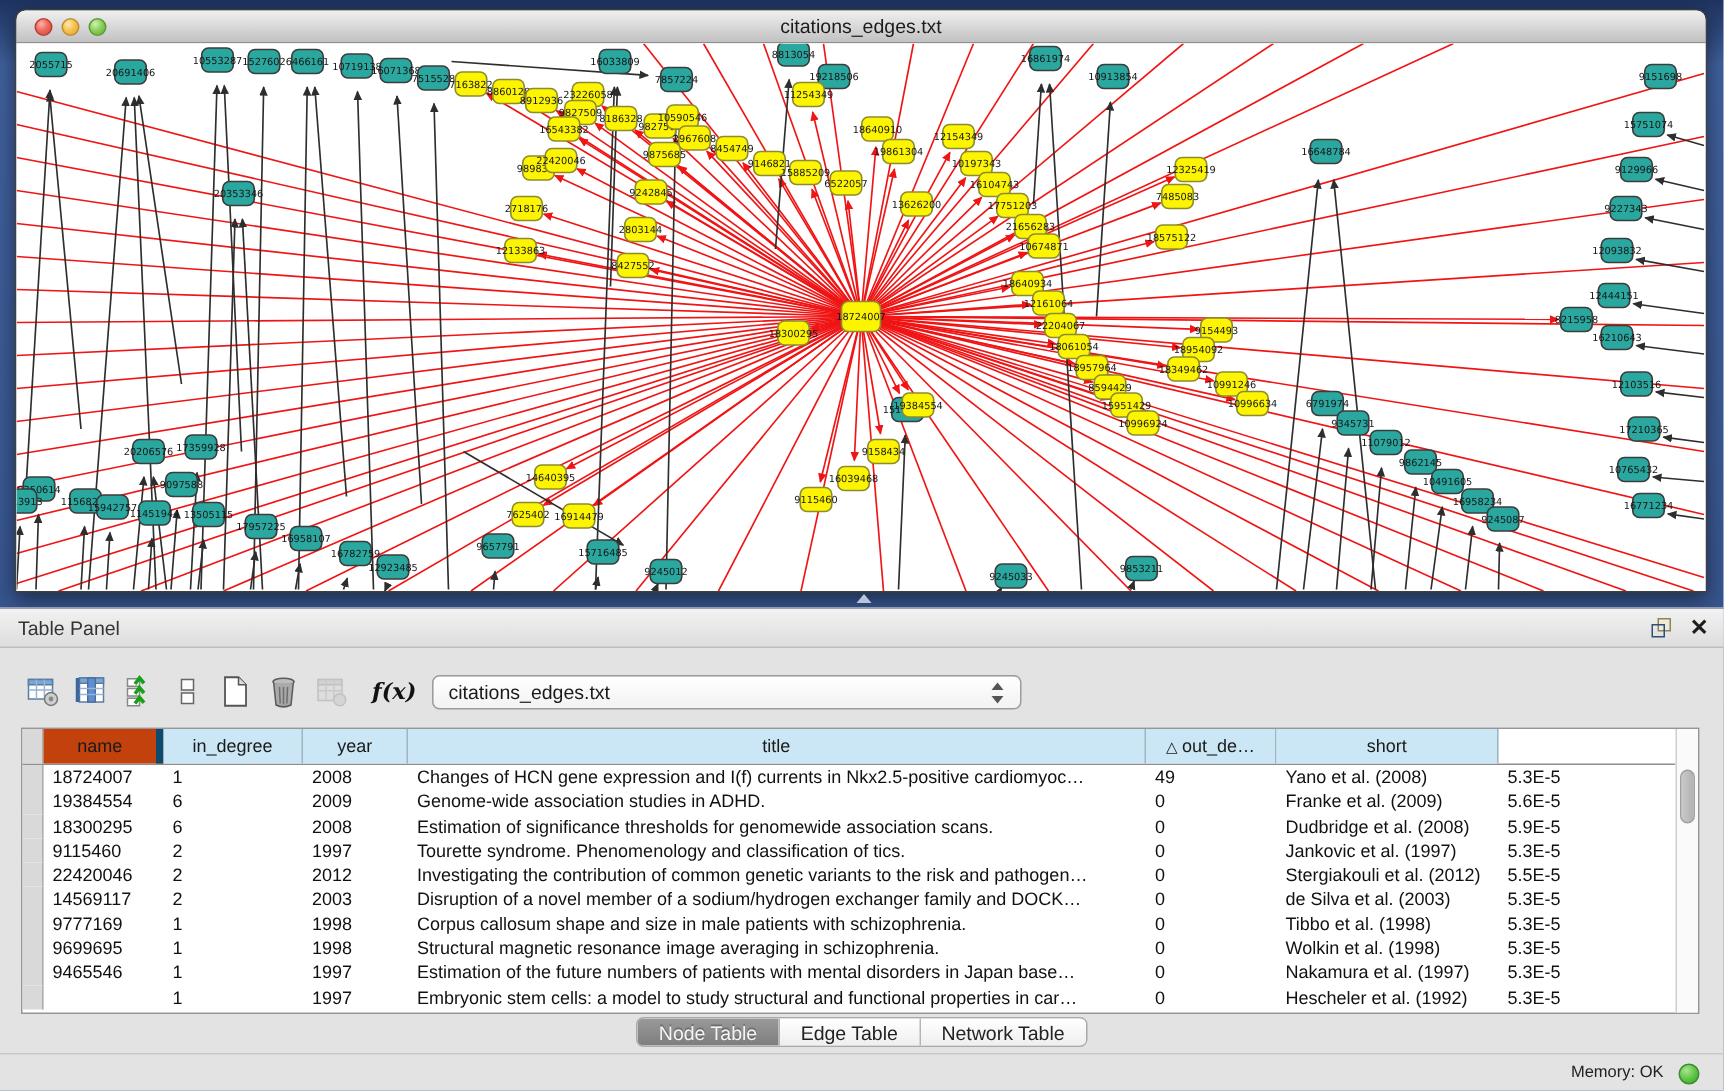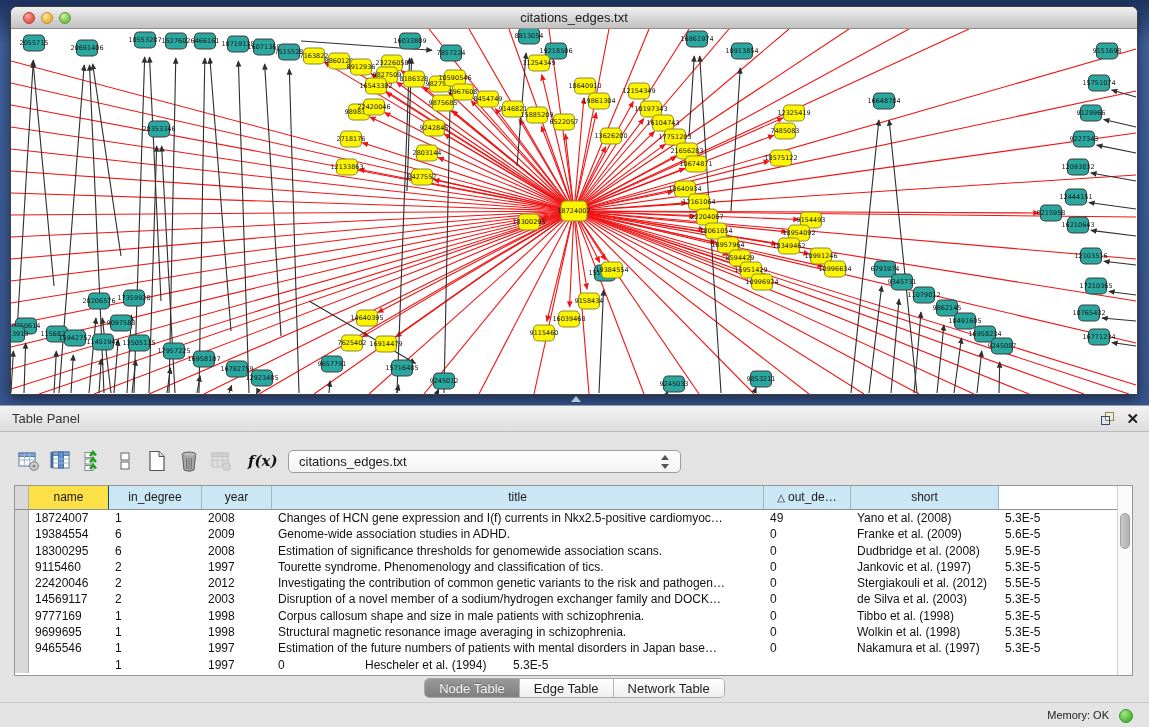--- a/index.html
+++ b/index.html
@@ -55,21 +55,21 @@
     border-right:4px solid transparent; border-bottom:5px solid #555; }
   .combo-arrows .dn { position:absolute; bottom:1px; left:0; border-left:4px solid transparent;
     border-right:4px solid transparent; border-top:5px solid #555; }
 
   .tablewrap { position:absolute; left:14px; top:79px; width:1119px; height:191px;
     border:1px solid #969696; background:#fff; display:flex; }
   .tgrid { width:1102px; }
   .thead { display:flex; height:24px; border-bottom:1px solid #8e8e8e; }
   .th { background:#cbe7f5; border-right:1px solid #9fb6c2; font-size:12px; color:#1a1a1a;
     text-align:center; line-height:23px; overflow:hidden; white-space:nowrap; cursor:pointer; }
-  .th.plain { background:#fde047; border-right:1px solid #0c4a6e; }
+  .th.plain { background:#c2410c; border-right:5px solid #0c4a6e; }
   .th .sortind { font-size:10px; margin-right:3px; }
   .gut { width:14px; background:#d9d9d9; border-right:1px solid #aeaeae; flex:none; }
   .trow { display:flex; height:16.3px; cursor:default; }
   .td { font-size:12px; line-height:16.3px; color:#111; padding-left:6px;
     overflow:hidden; white-space:nowrap; }
   .vscroll { width:15px; border-left:1px solid #cfcfcf; background:#fafafa; position:relative; }
   .vthumb { position:absolute; left:2px; top:27px; width:10px; height:36px; border-radius:5px;
     background:linear-gradient(90deg,#c9c9c9,#b2b2b2); border:1px solid #a0a0a0; cursor:pointer; }
 
   .tabsrow { position:absolute; left:0; right:0; top:272px; height:20px;
@@ -704,22 +704,23 @@
             <div class="td" style="width: 492px;">Estimation of the future numbers of patients with mental disorders in Japan base…</div>
             <div class="td" style="width: 87px;">0</div>
             <div class="td" style="width: 148px;">Nakamura et al. (1997)</div>
             <div class="td" style="width: 118px;">5.3E-5</div>
           </div>
           <div class="trow">
             <div class="gut"></div>
             <div class="td" style="width: 80px; margin-top: 33px;">9463627</div>
             <div class="td" style="width: 93px;">1</div>
             <div class="td" style="width: 70px;">1997</div>
-            <div class="td" style="width: 87px;">0</div>
-            <div class="td" style="width: 148px;">Hescheler et al. (1994)</div>
+            <div class="td" style="width: 492px;">Embryonic stem cells: a model to study structural and functional properties in car…</div>
+            <div class="td" style="width: 87px;">0</div>
+            <div class="td" style="width: 148px;">Hescheler et al. (1992)</div>
             <div class="td" style="width: 118px;">5.3E-5</div>
           </div>
         </div>
       <div class="vscroll">
         <div class="vthumb"></div>
       </div>
     </div>
 
     <div class="tabsrow">
       <div class="seg" id="tabs">

